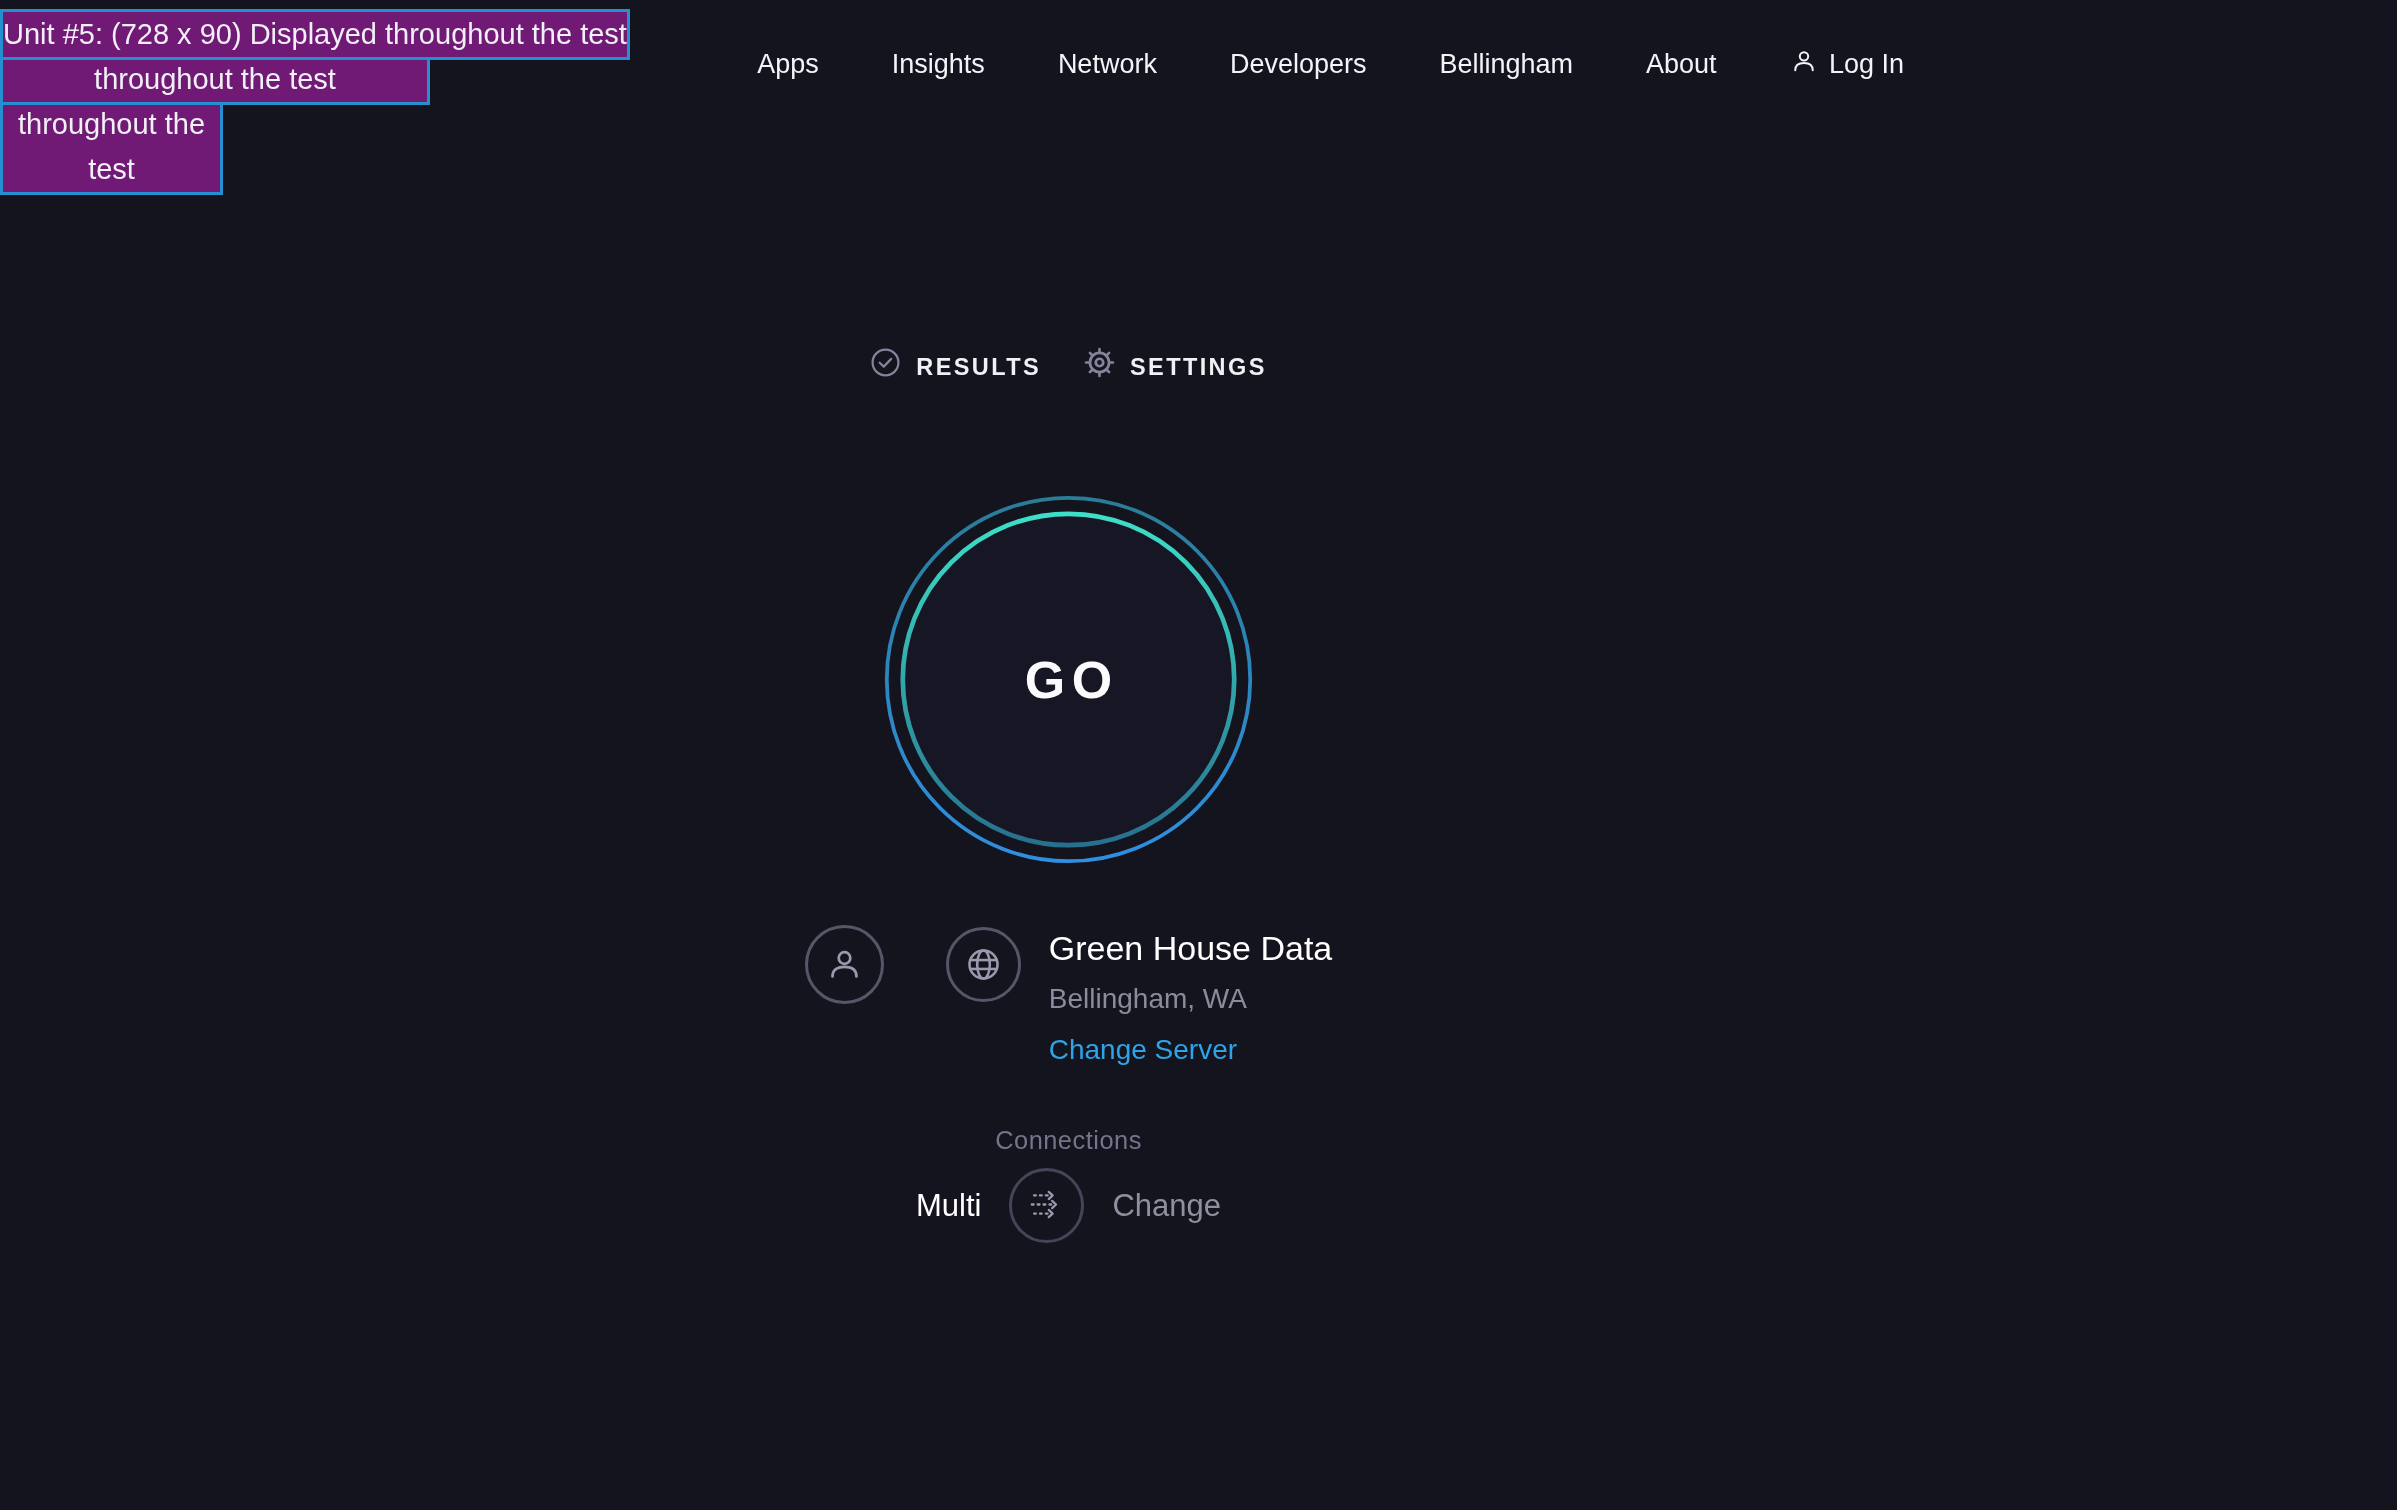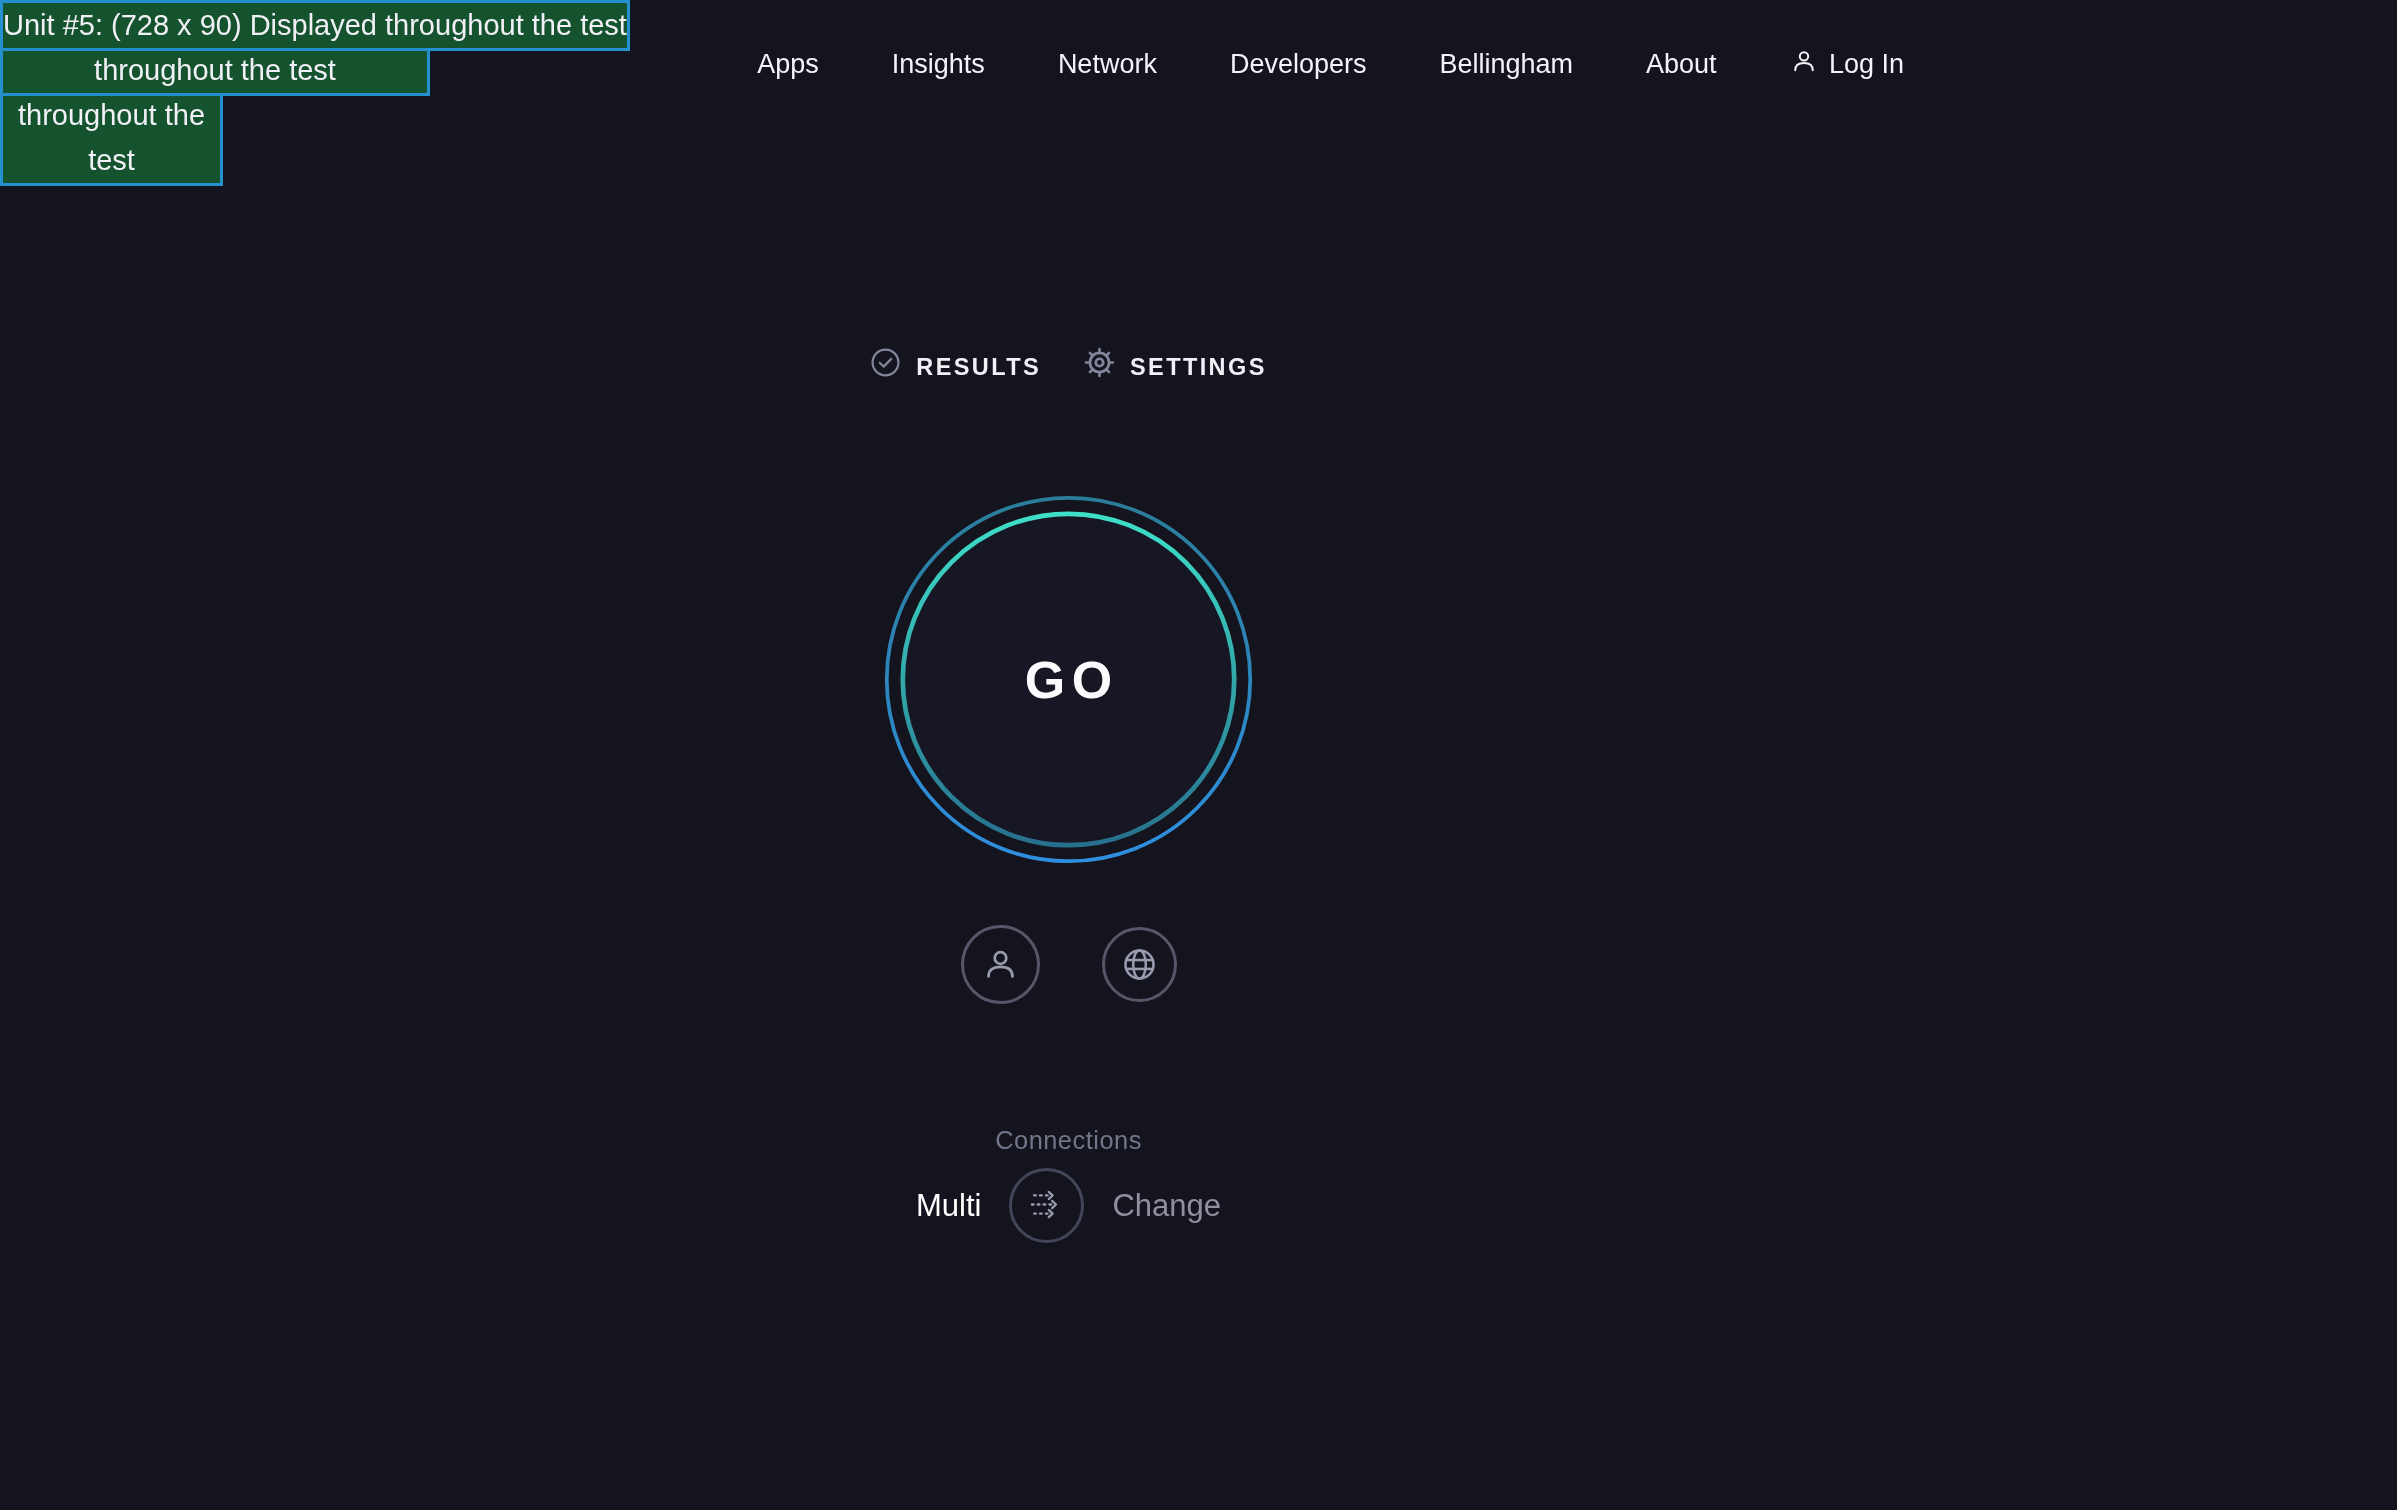--- a/index.html
+++ b/index.html
@@ -19,26 +19,26 @@
   }
   .logo { display:flex; align-items:center; gap:15px; }
   .logo-text { font-size:40px; font-weight:800; letter-spacing:0.9px; color:#ffffff; display:flex; }
   .logo-tm { font-size:12.2px; margin-top:1.9px; opacity:.85; }
   .nav { display:flex; align-items:center; gap:73px; }
   .nav-item { font-size:27px; color:#f4f4f8; cursor:pointer; white-space:nowrap; }
   .login { display:flex; align-items:center; gap:11.3px; }
   
   .ad {
     position:absolute;
-    background:#14532d;
+    background:#701a75;
     border:3.8px solid #2590d0;
     display:flex; align-items:center; justify-content:center;
     text-align:center;
     color:#f2f0f7;
-    font-size:29px; line-height:1.55;
+    font-size:29px; line-height:1.55;margin-top:9px;
   }
   .ad-1 { left:55;  top:140;  width:318;  height:1203; }
   .ad-2 { left:408; top:140;  width:1454; height:176; }
   .ad-3 { left:1890; top:133; width:607;  height:491; }
   .ad-4 { left:1890; top:680; width:607;  height:503; }
   .ad-5 { left:408; top:1378; width:1454; height:179; }
   .ad-1 .ad-text { max-width:217px; }
   .ad-3 .ad-text, .ad-4 .ad-text { max-width:424px; }
   
   .tabs {
@@ -206,20 +206,25 @@
     </svg>
   </div>
   <div class="icon-circle globe-circle">
     <svg width="41" height="41" viewBox="0 0 24 24" fill="none" stroke="#9a9aae" stroke-width="1.5">
       <circle cx="12" cy="12" r="8.2"></circle>
       <ellipse cx="12" cy="12" rx="3.7" ry="8.2"></ellipse>
       <line x1="3.8" y1="9.4" x2="20.2" y2="9.4"></line>
       <line x1="3.8" y1="14.6" x2="20.2" y2="14.6"></line>
     </svg>
   </div>
+  <div class="server-col">
+    <div class="server-name">Green House Data</div>
+    <div class="server-loc">Bellingham, WA</div>
+    <span class="server-change">Change Server</span>
+  </div>
 </div>
 
 <div class="connections-label">Connections</div>
 <div class="connections-row">
   <span class="conn-multi">Multi</span>
   <div class="conn-toggle">
     <span>
       <svg width="43" height="43" viewBox="0 0 38 38" fill="none" stroke="#9a9aae" stroke-width="2" stroke-linecap="round" stroke-linejoin="round">
         <line x1="8" y1="11" x2="22" y2="11" stroke-dasharray="1.6 3.6"></line>
         <path d="M21 7.8 L24.4 11 L21 14.2"></path>

